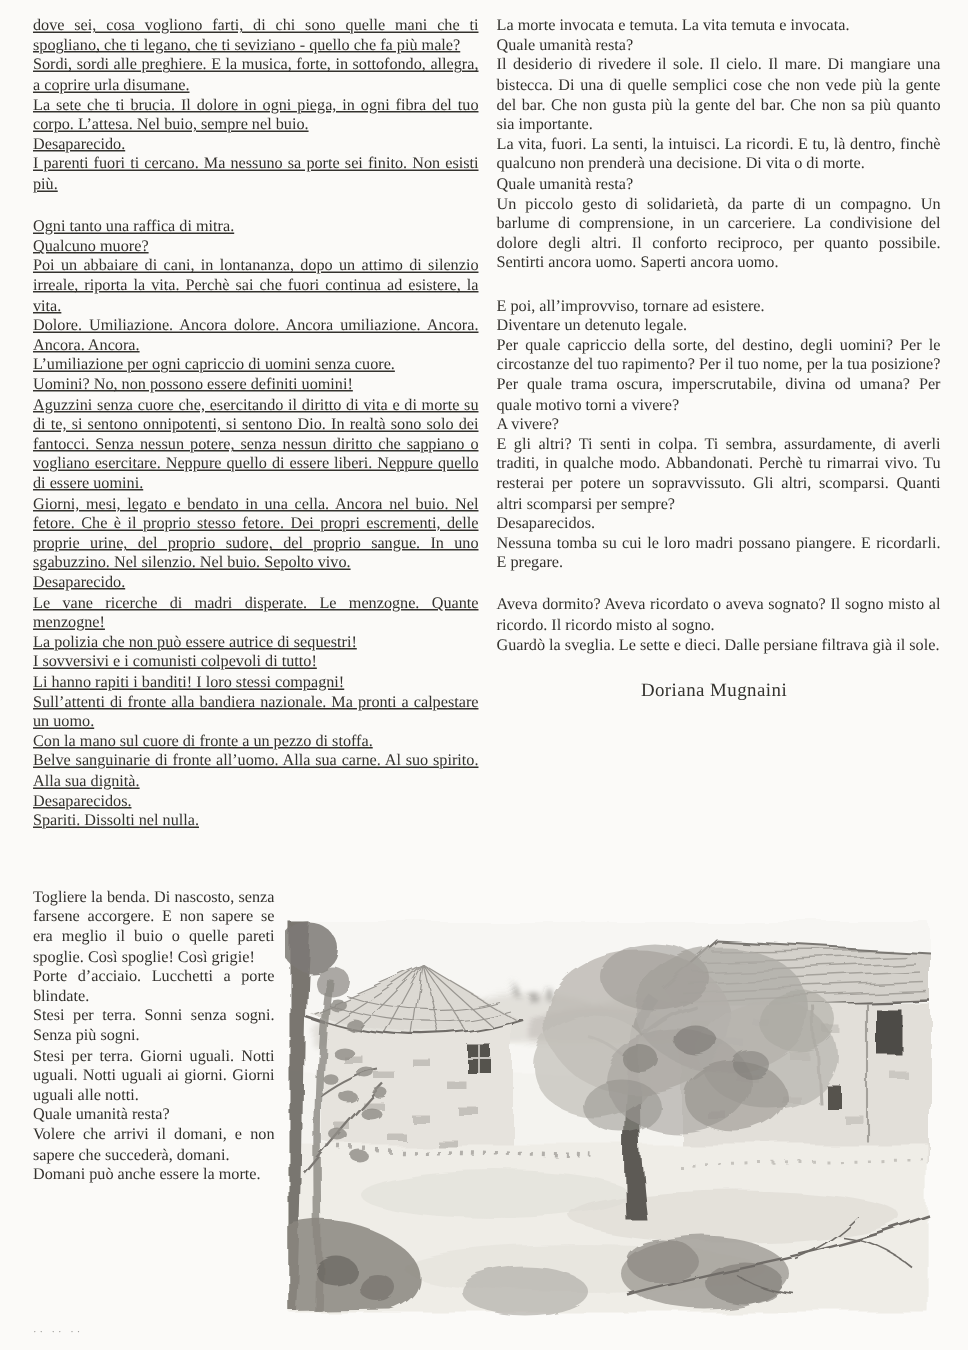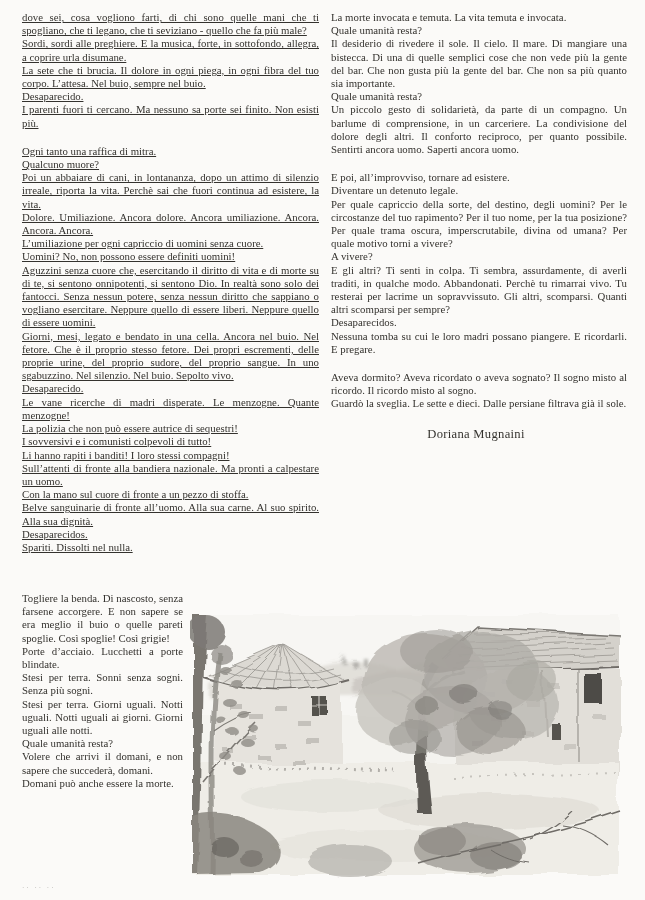--- a/index.html
+++ b/index.html
@@ -92,29 +92,30 @@
     <p>Volere che arrivi il domani, e non sapere che succederà, domani.</p>
     <p>Domani può anche essere la morte.</p>
   </div>
 </div>
 
 <div class="block" id="right-col">
   <div class="sect">
     <p>La morte invocata e temuta. La vita temuta e invocata.</p>
     <p>Quale umanità resta?</p>
     <p>Il desiderio di rivedere il sole. Il cielo. Il mare. Di mangiare una bistecca. Di una di quelle semplici cose che non vede più la gente del bar. Che non gusta più la gente del bar. Che non sa più quanto sia importante.</p>
+    <p>La vita, fuori. La senti, la intuisci. La ricordi. E tu, là dentro, finchè qualcuno non prenderà una decisione. Di vita o di morte.</p>
     <p>Quale umanità resta?</p>
     <p>Un piccolo gesto di solidarietà, da parte di un compagno. Un barlume di comprensione, in un carceriere. La condivisione del dolore degli altri. Il conforto reciproco, per quanto possibile. Sentirti ancora uomo. Saperti ancora uomo.</p>
   </div>
   <div class="sect">
     <p>E poi, all’improvviso, tornare ad esistere.</p>
     <p>Diventare un detenuto legale.</p>
     <p>Per quale capriccio della sorte, del destino, degli uomini? Per le circostanze del tuo rapimento? Per il tuo nome, per la tua posizione? Per quale trama oscura, imperscrutabile, divina od umana? Per quale motivo torni a vivere?</p>
     <p>A vivere?</p>
-    <p>E gli altri? Ti senti in colpa. Ti sembra, assurdamente, di averli traditi, in qualche modo. Abbandonati. Perchè tu rimarrai vivo. Tu resterai per lacrime un sopravvissuto. Gli altri, scomparsi. Quanti altri scomparsi per sempre?</p>
+    <p>E gli altri? Ti senti in colpa. Ti sembra, assurdamente, di averli traditi, in qualche modo. Abbandonati. Perchè tu rimarrai vivo. Tu resterai per potere un sopravvissuto. Gli altri, scomparsi. Quanti altri scomparsi per sempre?</p>
     <p>Desaparecidos.</p>
     <p>Nessuna tomba su cui le loro madri possano piangere. E ricordarli. E pregare.</p>
   </div>
   <div class="sect">
     <p>Aveva dormito? Aveva ricordato o aveva sognato? Il sogno misto al ricordo. Il ricordo misto al sogno.</p>
     <p>Guardò la sveglia. Le sette e dieci. Dalle persiane filtrava già il sole.</p>
   </div>
   <p class="author">Doriana Mugnaini</p>
 </div>
 

